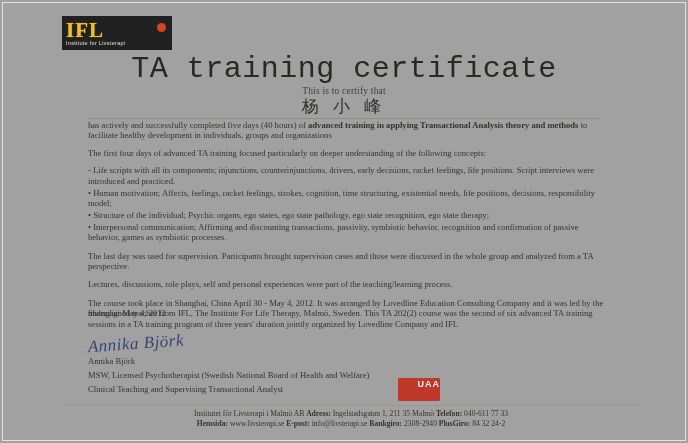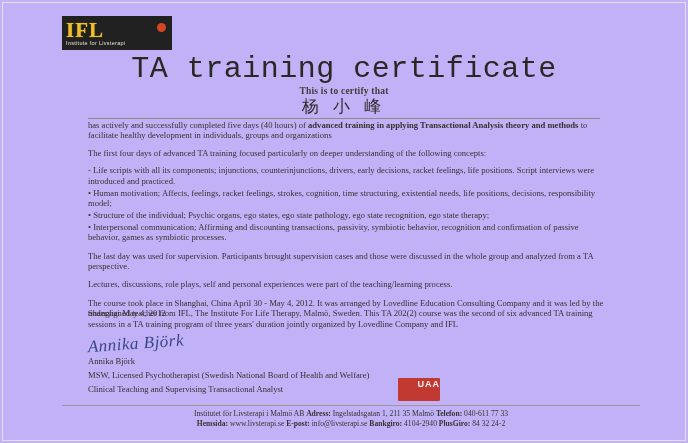--- a/index.html
+++ b/index.html
@@ -11,21 +11,21 @@
     width: 688px;
     height: 443px;
     overflow: hidden;
     font-family: "Liberation Serif", serif;
     color: #2b2b2b;
   }
   .page {
     position: relative;
     width: 688px;
     height: 443px;
-    background: #c4b5fd;
+    background: #a3a3a3;
     box-sizing: border-box;
     filter: contrast(0.95);
   }
   
   .scan-edge {
     position: absolute;
     left: 2px; top: 2px; right: 2px; bottom: 2px;
     border: 1px solid #e8e6e0;
     pointer-events: none;
   }
@@ -84,21 +84,20 @@
   }
   .certify-line {
     position: absolute;
     left: 0;
     right: 0;
     top: 86px;
     text-align: center;
     font-size: 9.5px;
     color: #3a3a36;
     letter-spacing: 0.2px;
-    font-weight: bold;
   }
   .recipient {
     position: absolute;
     left: 0;
     right: 0;
     top: 95px;
     text-align: center;
     font-family: "Liberation Serif", serif;
     font-size: 17px;
     letter-spacing: 5px;
@@ -267,18 +266,18 @@
       <span>Ingelstadsgatan 1, 211 35 Malmö</span>
       <span class="b">Telefon:</span>
       <span>040-611 77 33</span>
     </div>
     <div>
       <span class="b">Hemsida:</span>
       <span>www.livsterapi.se</span>
       <span class="b">E-post:</span>
       <span>info@livsterapi.se</span>
       <span class="b">Bankgiro:</span>
-      <span>4104-2940</span>
+      <span>2308-2940</span>
       <span class="b">PlusGiro:</span>
       <span>84 32 24-2</span>
     </div>
   </div>
 </div>
 
 </body></html>

